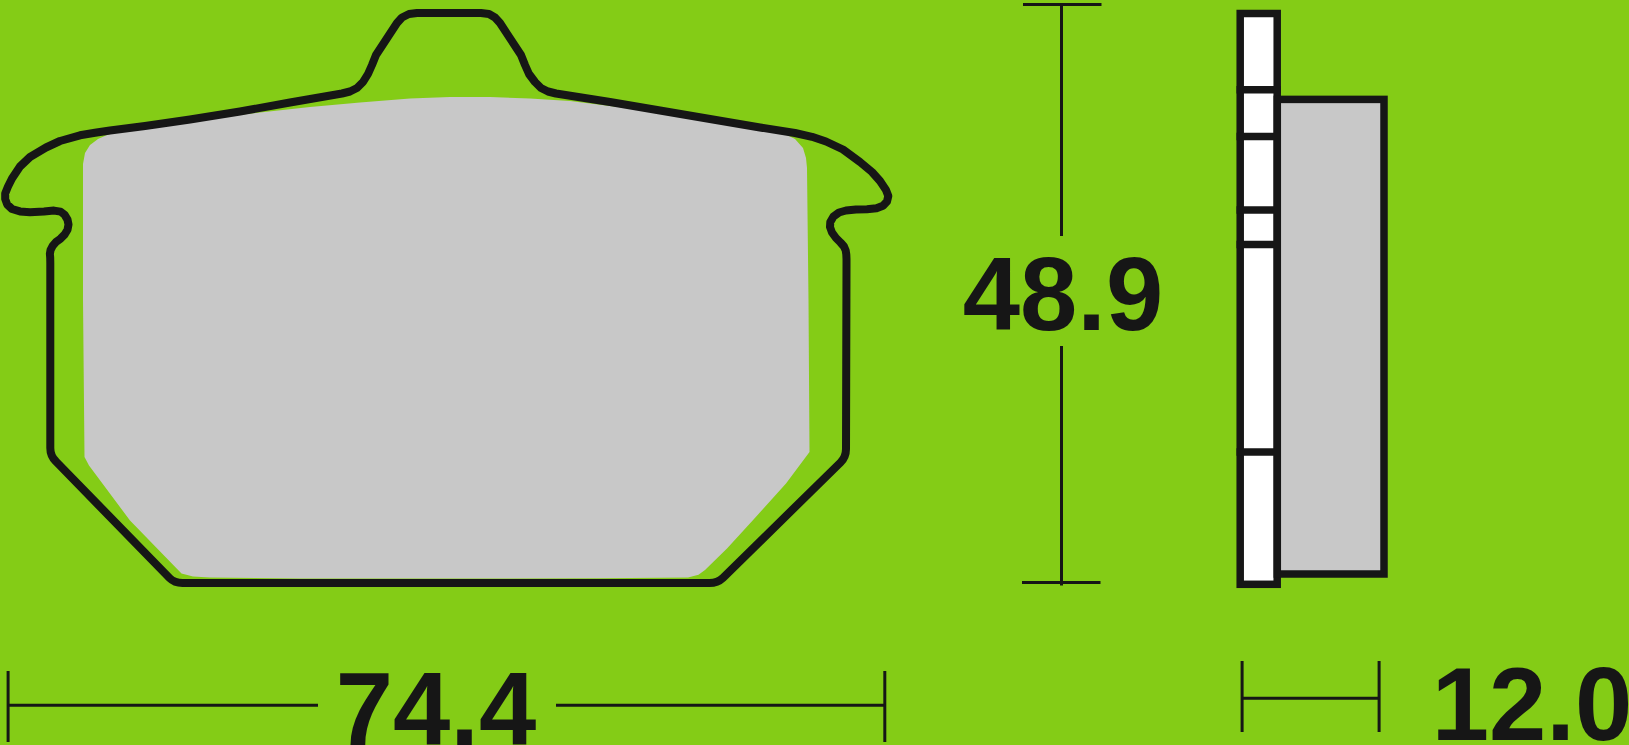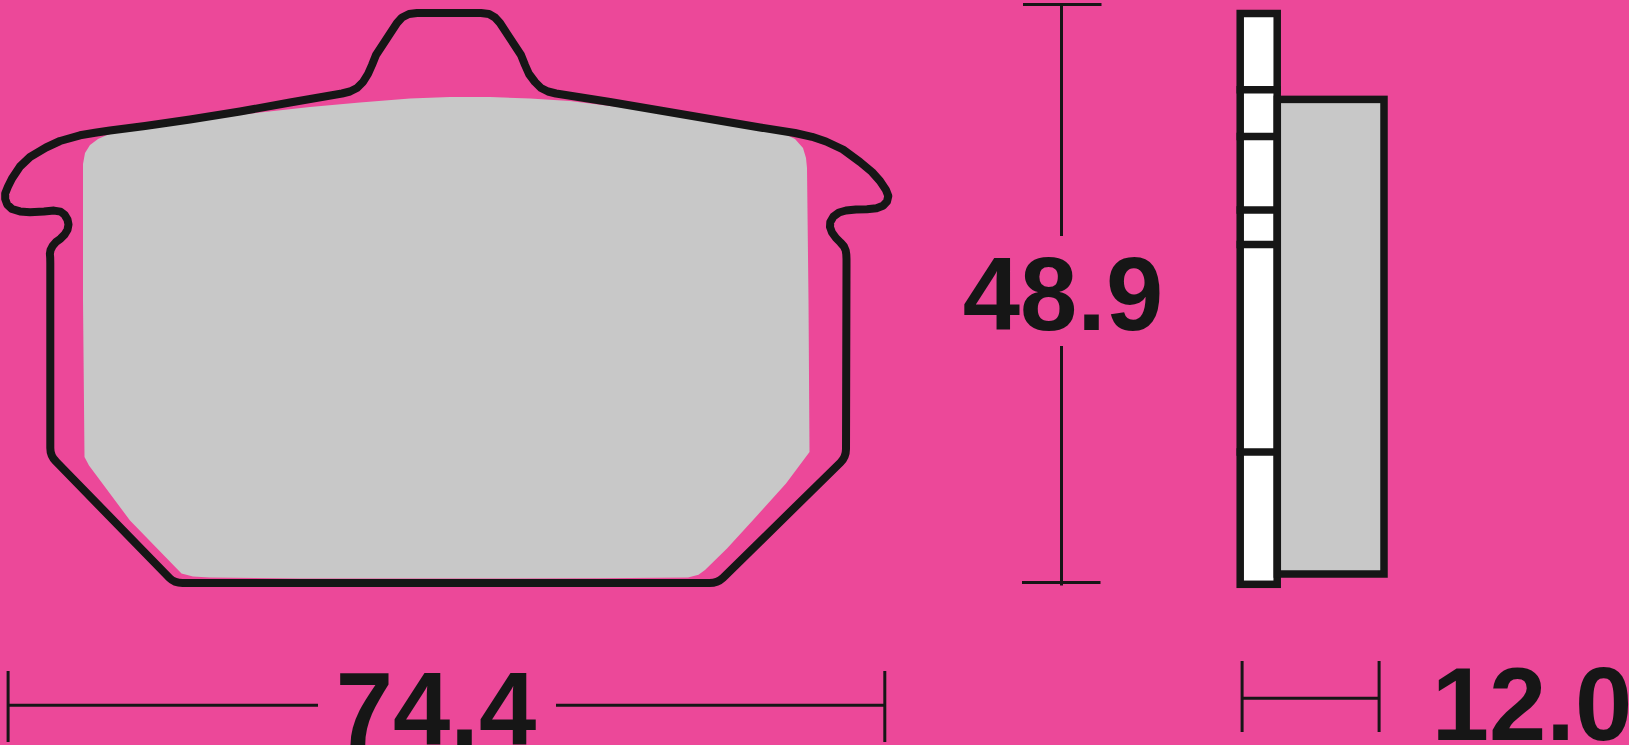--- a/index.html
+++ b/index.html
@@ -1,15 +1,15 @@
 <!DOCTYPE html>
 <html><head><meta charset="utf-8">
 <style>
 html,body{margin:0;padding:0;background:#fff;}
-#c{position:relative;width:1629px;height:745px;overflow:hidden;background:#ec4899;}
+#c{position:relative;width:1629px;height:745px;overflow:hidden;background:#84cc16;}
 </style></head>
 <body>
 <div id="c">
 <svg width="1629" height="745" viewBox="0 0 1629 745" xmlns="http://www.w3.org/2000/svg">
 <path d="M 83 164 L 85 153 L 90 145 L 98 139 L 107 135 L 115 132.5 L 160 124.5 L 210 118 L 260 112.5 L 310 107 L 360 102.5 L 410 98.5 L 450 97 L 490 97 L 530 98.5 L 570 101 L 610 106 L 650 110.5 L 690 116 L 730 122.5 L 765 128.5 L 783 133 L 795 139 L 803 148 L 806 158 L 807 168 L 808.5 300 L 809.5 452 L 786 483.5 L 754 519 L 727 548.5 L 705 570 L 698.5 574.8 L 688 577.6 L 600 578.3 L 450 578.6 L 300 578.4 L 210 577.6 L 193 576.6 L 181.5 573.5 L 130 520.5 L 89 465.5 L 84.5 457 L 83 300 Z" fill="#c8c8c8"></path>
 <path d="M 417 13 L 481 13 L 489 14 L 495 17.5 L 500 23 L 521 55 L 525 65 L 529 74 L 535 82 L 541 88 L 548 91.5 L 556 93.5 L 610 102 L 660 110.5 L 710 119 L 760 127.5 L 795 133 L 812 136.8 L 826 141.5 L 843 149.5 L 860 162 L 872 172 L 880 181 L 886 190 L 888.3 196 L 887 201.5 L 883 205.8 L 876.5 208.3 L 867 209.2 L 856 209.6 L 846 210.5 L 839 212.5 L 833.5 216.5 L 830.3 222 L 830 227 L 832 232.5 L 836 238 L 840.5 242.5 L 844 246.5 L 845.7 250.5 L 846.3 254.5 L 846.5 259 L 846.5 264 L 846 449 Q 846 457 840.5 462.5 L 723 577.8 Q 717.5 583 709.5 583 L 182.5 583 Q 174.5 583 169.5 578 L 56 461.5 Q 50.3 456 50.3 448 L 50.3 263 L 50.2 257.9 L 49.9 253.8 L 50.6 249.8 L 52.7 245.8 L 56.3 241.7 L 60.5 238.7 L 64.5 234.7 L 67.5 229.7 L 68.5 224.6 L 67.5 219.6 L 64.5 214.6 L 60.5 211.6 L 54 210.6 L 44 211.6 L 30 212.2 L 20 211.4 L 12 209 L 7.2 204.5 L 5.2 199 L 5.2 193.5 L 8 186.5 L 12 178.5 L 20 166.5 L 30 157 L 46 147.5 L 60 141 L 80 135.3 L 95 132.8 L 110 130.5 L 145 126 L 190 119.5 L 240 111.5 L 290 102.5 L 342 93.5 L 350 91.5 L 357 88 L 363 82 L 368 74 L 372 65 L 376 55 L 397 23 L 402 17.5 L 409 14 L 417 13 Z" fill="none" stroke="#161616" stroke-width="8" stroke-linejoin="round" stroke-linecap="round"></path>
 <rect x="1240.2" y="13.5" width="37" height="570.8" fill="#ffffff" stroke="#161616" stroke-width="7.5"></rect>
 <g stroke="#161616" stroke-width="7.5">
 <line x1="1236.5" y1="89.7" x2="1281" y2="89.7"></line>
 <line x1="1236.5" y1="136.4" x2="1281" y2="136.4"></line>

